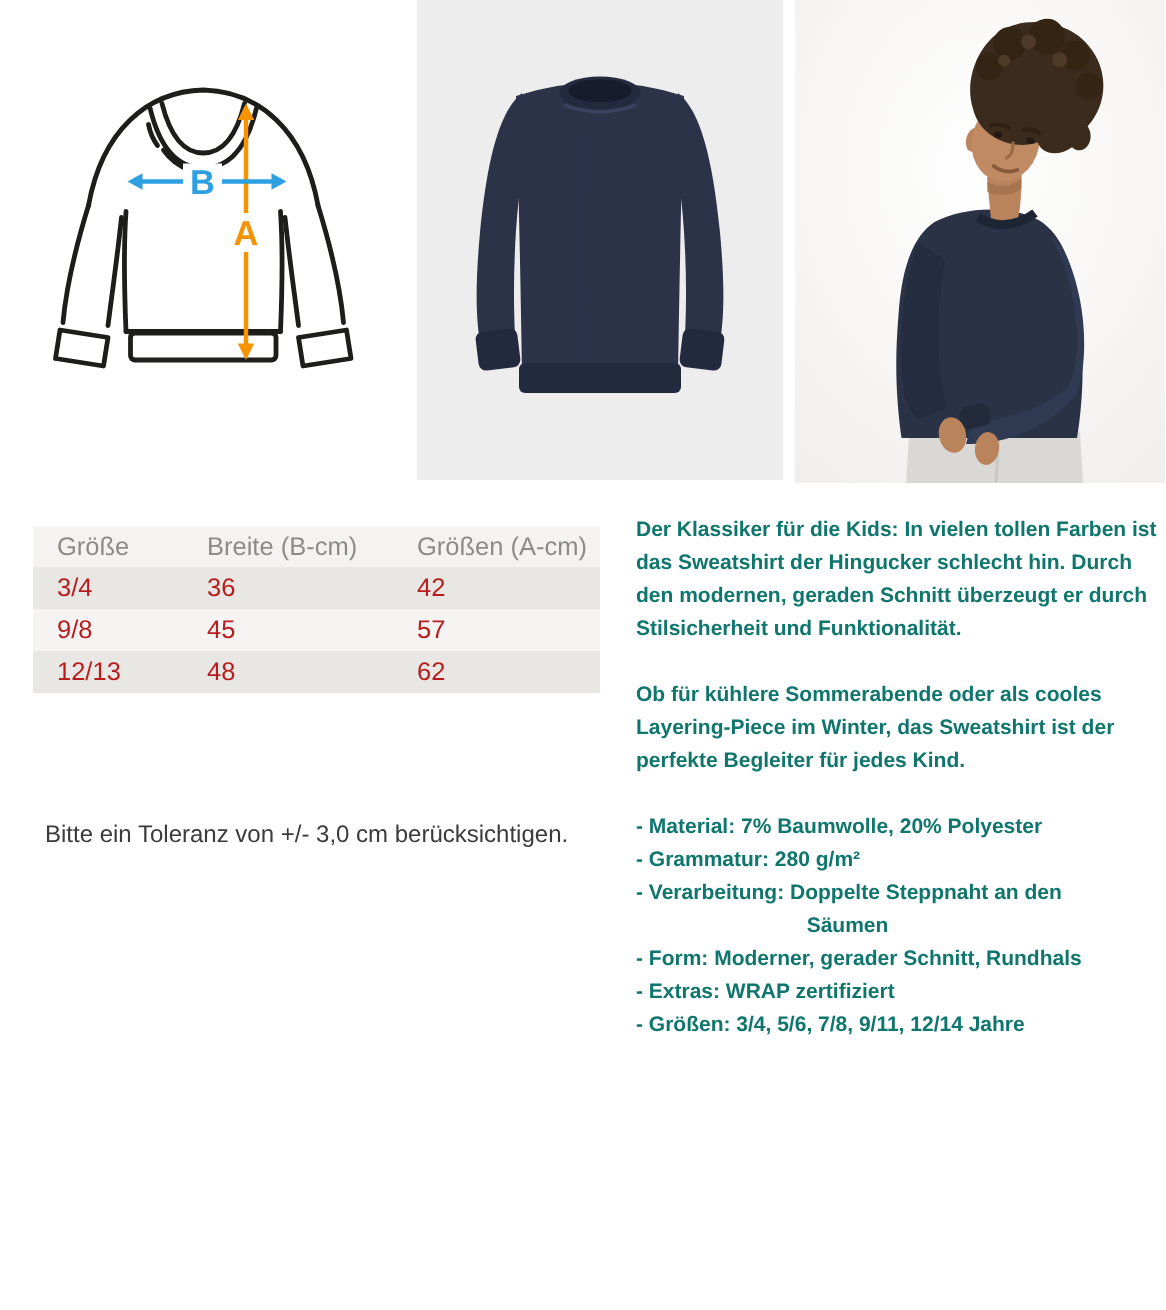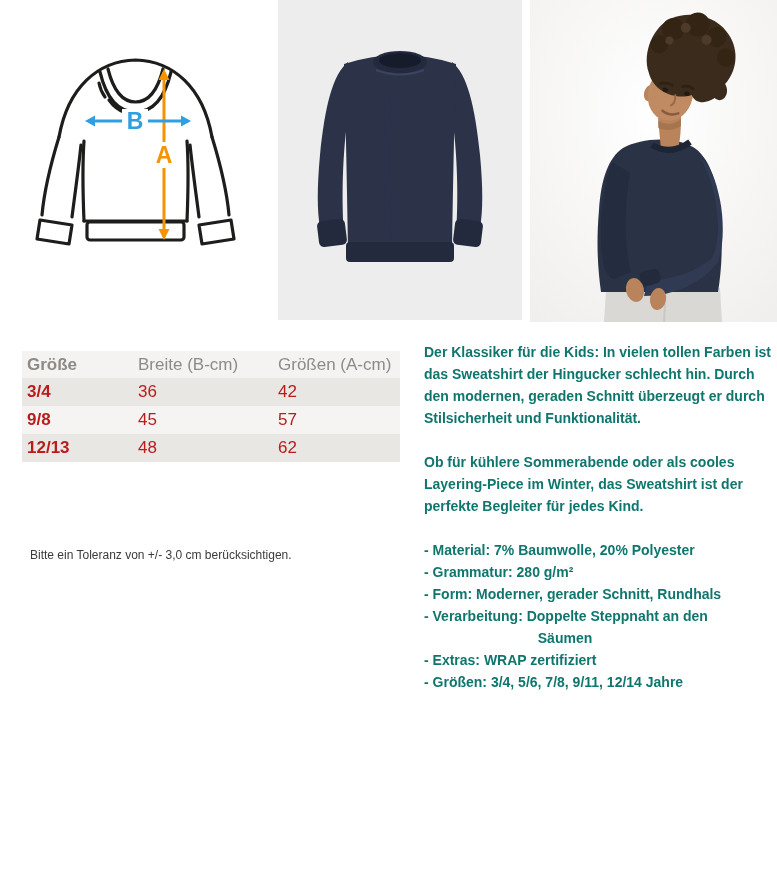--- a/index.html
+++ b/index.html
@@ -10,25 +10,25 @@
   .product{left:278px;top:0;width:244px;height:320px;background:#ededed;}
   .model{left:530px;top:0;width:247px;height:322px;}
 
   .table-wrap{position:absolute;left:22px;top:351px;width:378px;}
   table{border-collapse:collapse;width:100%;font-size:17px;}
   thead tr{background:#f4f3f1;height:27px;color:#8e8b87;}
   tbody tr{height:28px;color:#b91c1c;}
   tbody tr:nth-child(odd){background:#e9e7e4;}
   tbody tr:nth-child(even){background:#f5f4f2;}
   th,td{font-weight:400;text-align:left;padding:0;}
-  th:first-child,td:first-child{padding-left:5px;font-weight:bold;}
+  th:first-child,td:first-child{padding-left:16px;}
   .c0{width:116px;}.c1{width:140px;}.c2{width:122px;}
 
   .tolerance{position:absolute;left:30px;top:548px;margin:0;
-             font-size:12px;color:#3b3b3b;text-align:right;}
+             font-size:16px;color:#3b3b3b;text-align:right;}
 
   .description{position:absolute;left:424px;top:341px;width:352px;
                font-size:14px;line-height:22px;color:#0f766e;font-weight:bold;}
   .description p{margin:0 0 22px 0;}
   .bullets{margin:0;}
   .bullet{margin:0;}
   .bullet-cont{text-align:center;padding-right:70px;}
 </style>
 </head>
 <body>
@@ -176,23 +176,23 @@
   </div>
 
   <p class="tolerance">Bitte ein Toleranz von +/- 3,0 cm berücksichtigen.</p>
 
   <div class="description">
     <p>Der Klassiker für die Kids: In vielen tollen Farben ist das Sweatshirt der Hingucker schlecht hin. Durch den modernen, geraden Schnitt überzeugt er durch Stilsicherheit und Funktionalität.</p>
     <p>Ob für kühlere Sommerabende oder als cooles Layering-Piece im Winter, das Sweatshirt ist der perfekte Begleiter für jedes Kind.</p>
     <div class="bullets">
       <div class="bullet">- Material: 7% Baumwolle, 20% Polyester</div>
       <div class="bullet">- Grammatur: 280 g/m²</div>
-      <div class="bullet">- Form: Moderner, gerader Schnitt, Rundhals</div>
       <div class="bullet">
         <div>- Verarbeitung: Doppelte Steppnaht an den</div>
         <div class="bullet-cont">Säumen</div>
       </div>
+      <div class="bullet">- Form: Moderner, gerader Schnitt, Rundhals</div>
       <div class="bullet">- Extras: WRAP zertifiziert</div>
       <div class="bullet">- Größen: 3/4, 5/6, 7/8, 9/11, 12/14 Jahre</div>
     </div>
   </div>
 
 </div>
 
 </body></html>

